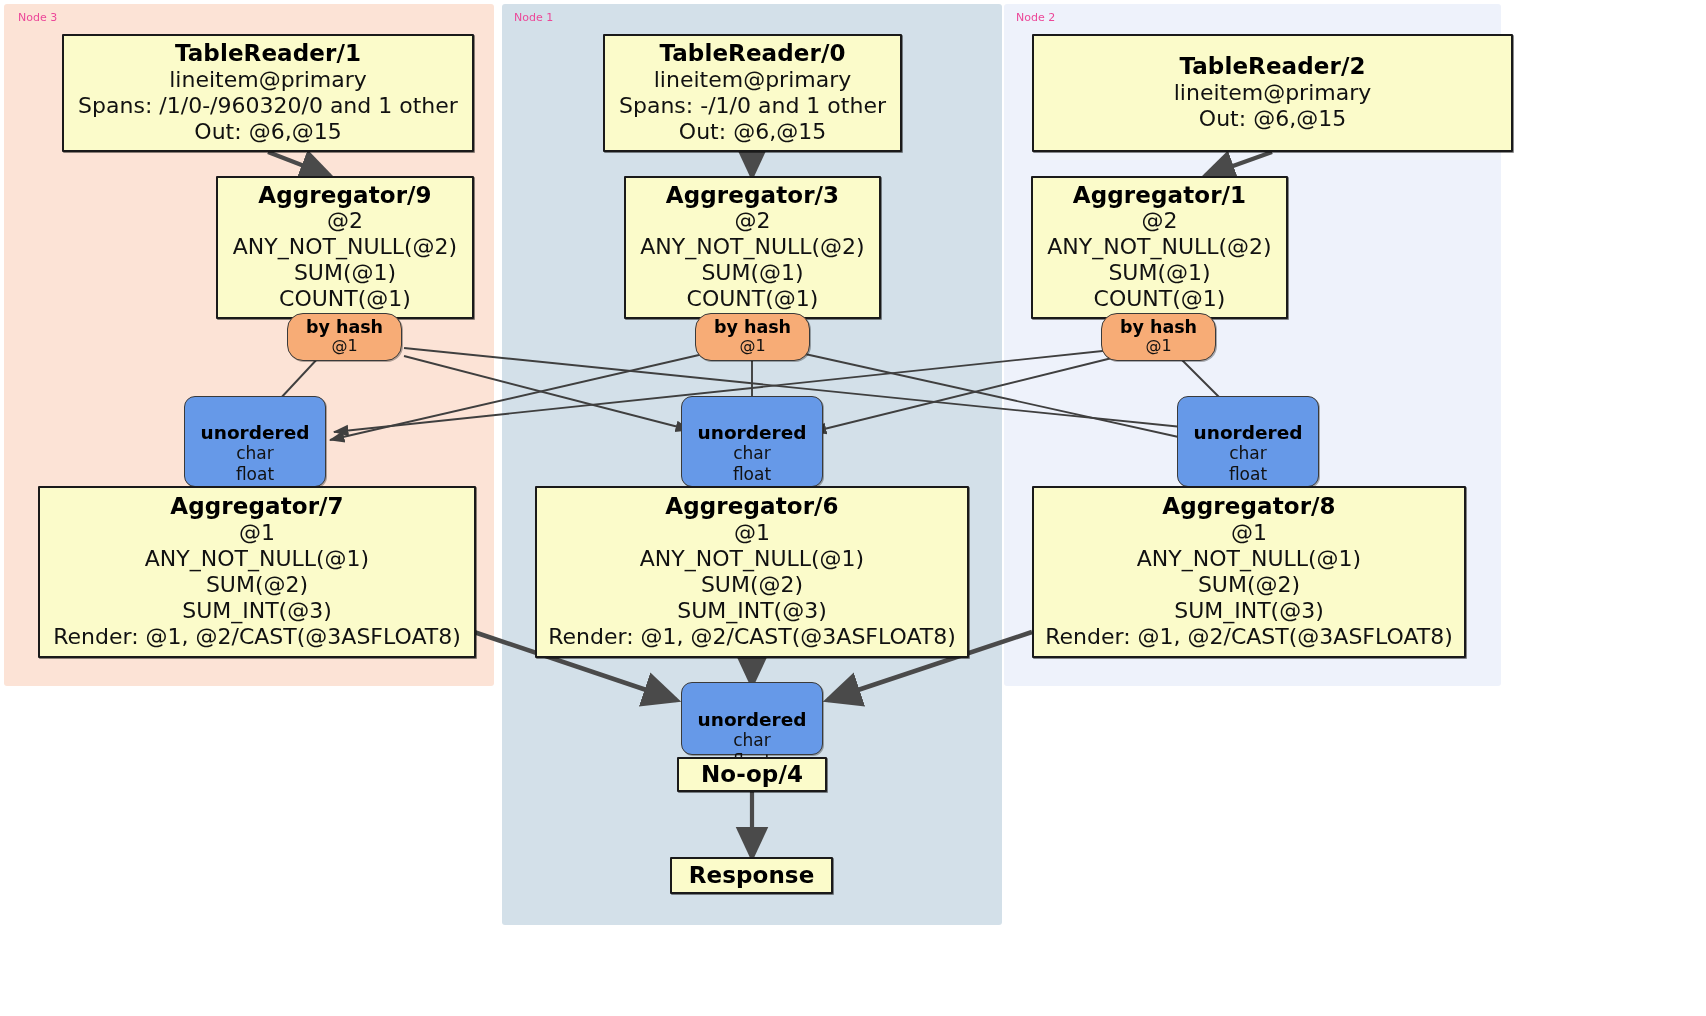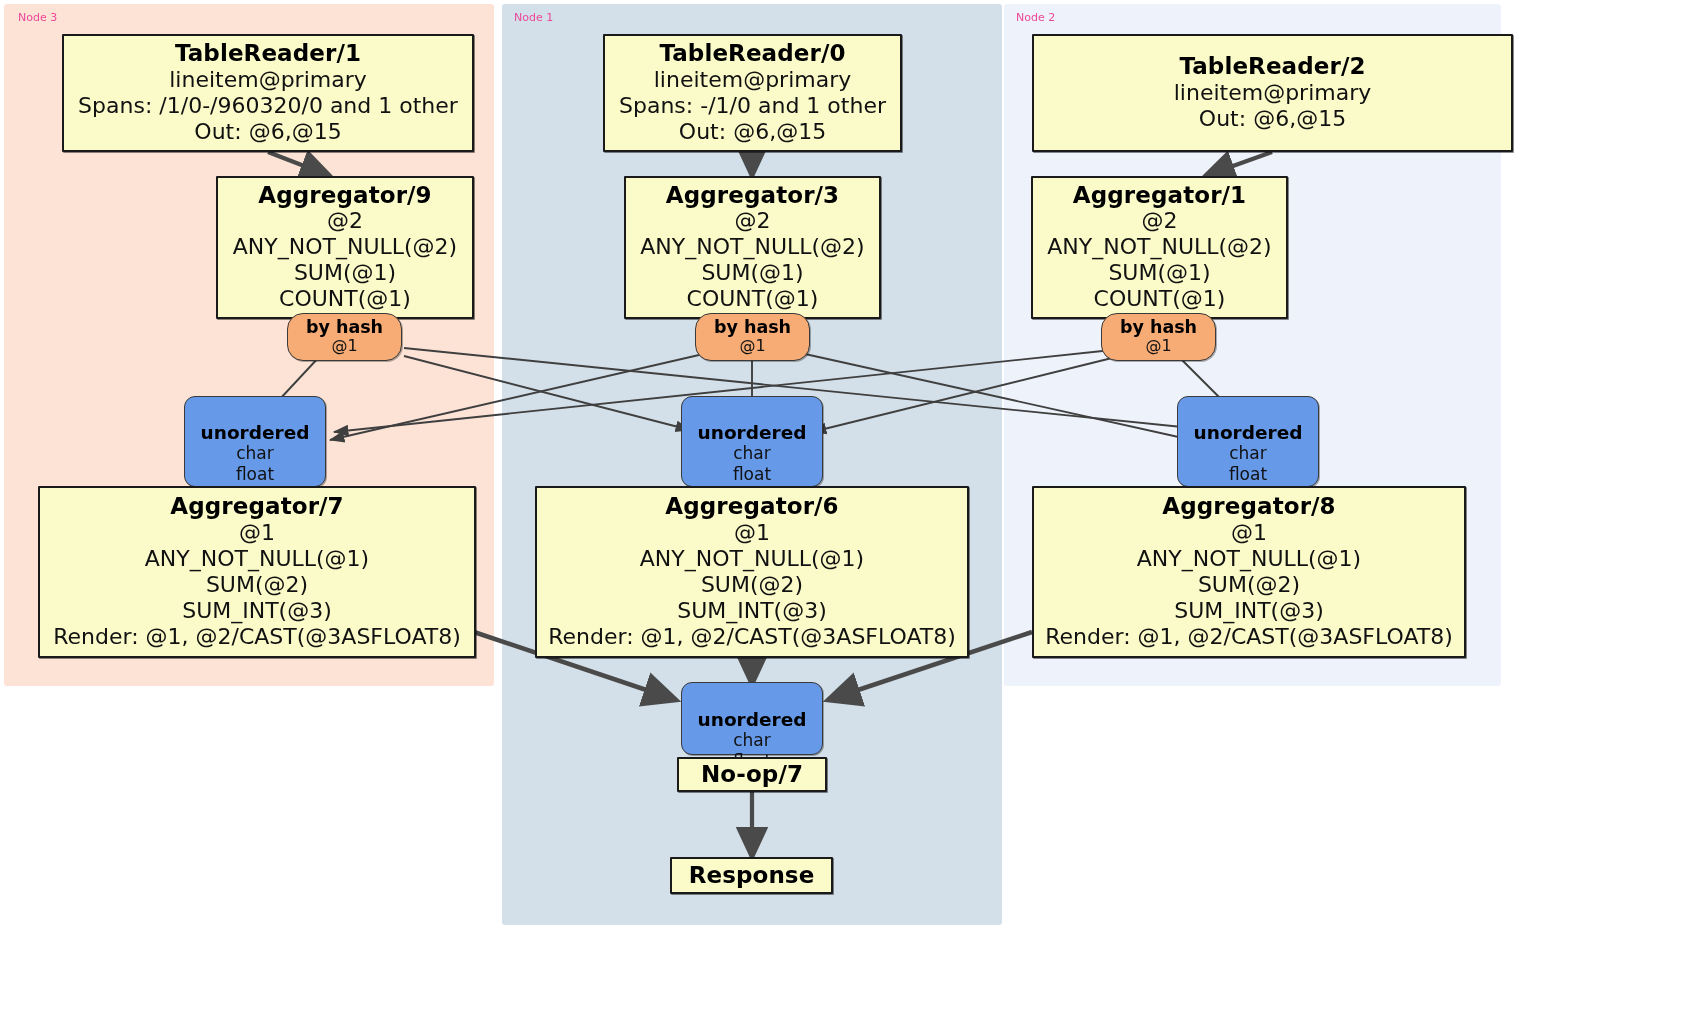--- a/index.html
+++ b/index.html
@@ -161,21 +161,21 @@
     <div class="ln">Render: @1, @2/CAST(@3ASFLOAT8)</div>
   </div>
 
   <div class="node recv" style="left:681px;top:682px;width:142px;height:73px;">
     <div class="title">unordered</div>
     <div class="ln">char</div>
     <div class="ln">float</div>
   </div>
 
   <div class="node proc small" style="left:677px;top:757px;width:150px;height:35px;">
-    <div class="title">No-op/7</div>
+    <div class="title">No-op/4</div>
   </div>
 
   <div class="node proc small" style="left:670px;top:857px;width:163px;height:37px;">
     <div class="title">Response</div>
   </div>
 
   <div class="node proc" style="left:1032px;top:34px;width:481px;height:118px;">
     <div class="title">TableReader/2</div>
     <div class="ln">lineitem@primary</div>
     <div class="ln">Out: @6,@15</div>

